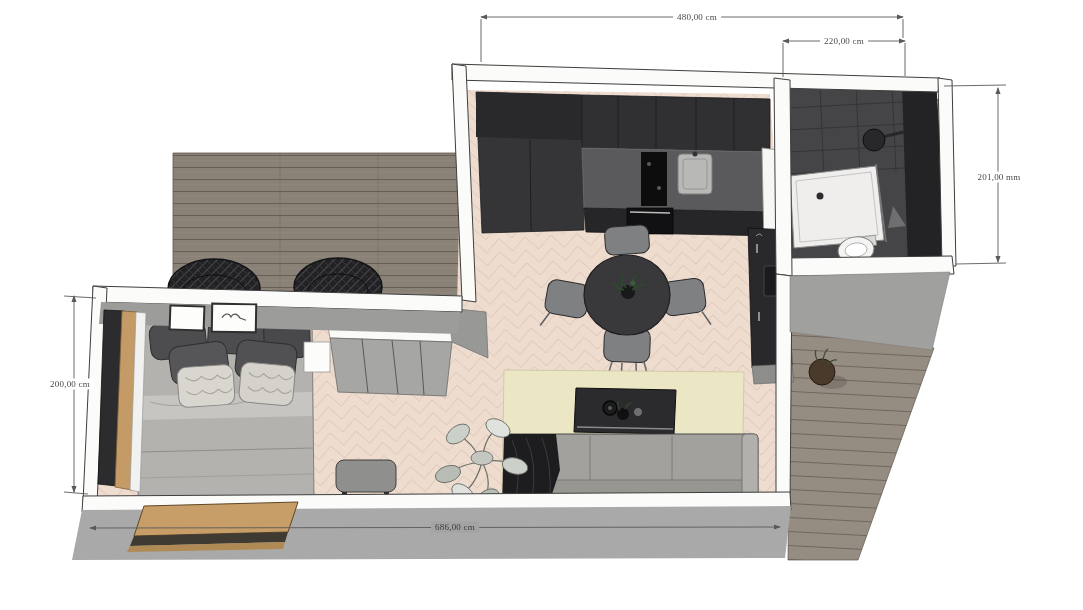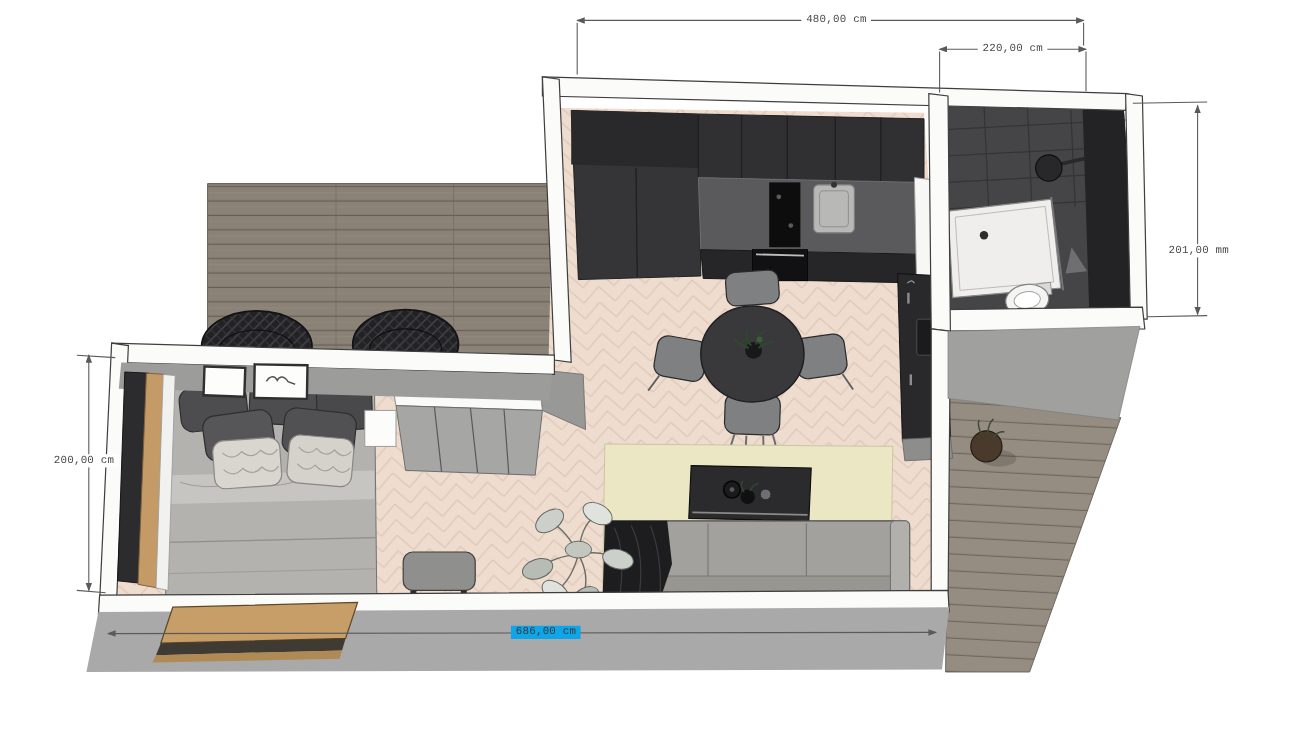--- a/index.html
+++ b/index.html
@@ -1,26 +1,26 @@
 <!DOCTYPE html>
 <html><head>
 <meta charset="utf-8">
 <style>
   html,body{margin:0;padding:0;background:#ffffff;}
   .canvas{
     position:relative;width:1083px;height:610px;background:#ffffff;
-    overflow:hidden;font-family:Liberation Mono, monospace;
+    overflow:hidden;font-family:Liberation Serif, serif;
   }
   .canvas svg{position:absolute;left:0;top:0;}
   .dim-label{
     position:absolute;font-size:9px;color:#4a4a4a;letter-spacing:.2px;
     background:#ffffff;padding:0 4px;white-space:nowrap;
     transform:translate(-50%,-50%);line-height:11px;
   }
-  .dim-label.on-gray{background:#0ea5e9;color:#3a3a3a;}
+  .dim-label.on-gray{background:#a3a3a3;color:#3a3a3a;}
 </style>
 </head>
 <body>
 
 <div class="canvas">
 <svg width="1083" height="610" viewBox="0 0 1083 610">
   <defs>
     <pattern id="deckA" width="300" height="12" patternUnits="userSpaceOnUse">
       <rect width="300" height="12" fill="#8b8277"></rect>
       <rect y="11" width="300" height="1" fill="#675f55"></rect>
@@ -289,16 +289,16 @@
     <line x1="956" y1="264" x2="1006" y2="263"></line>
     <line x1="74" y1="296" x2="74" y2="492" marker-start="url(#arr)" marker-end="url(#arr)"></line>
     <line x1="96" y1="298" x2="64" y2="296"></line>
     <line x1="88" y1="494" x2="64" y2="492"></line>
     <line x1="90" y1="528" x2="780" y2="527" marker-start="url(#arr)" marker-end="url(#arr)"></line>
   </g>
 </svg>
 
 <span class="dim-label" style="left:697px;top:17px;">480,00 cm</span>
 <span class="dim-label" style="left:844px;top:41px;">220,00 cm</span>
-<span class="dim-label" style="left:999px;top:177px;margin-top:32px;">201,00 mm</span>
+<span class="dim-label" style="left:999px;top:177px;">201,00 mm</span>
 <span class="dim-label" style="left:70px;top:384px;text-align:right;">200,00 cm</span>
 <span class="dim-label on-gray" style="left:455px;top:527px;">686,00 cm</span>
 </div>
 
 </body></html>

